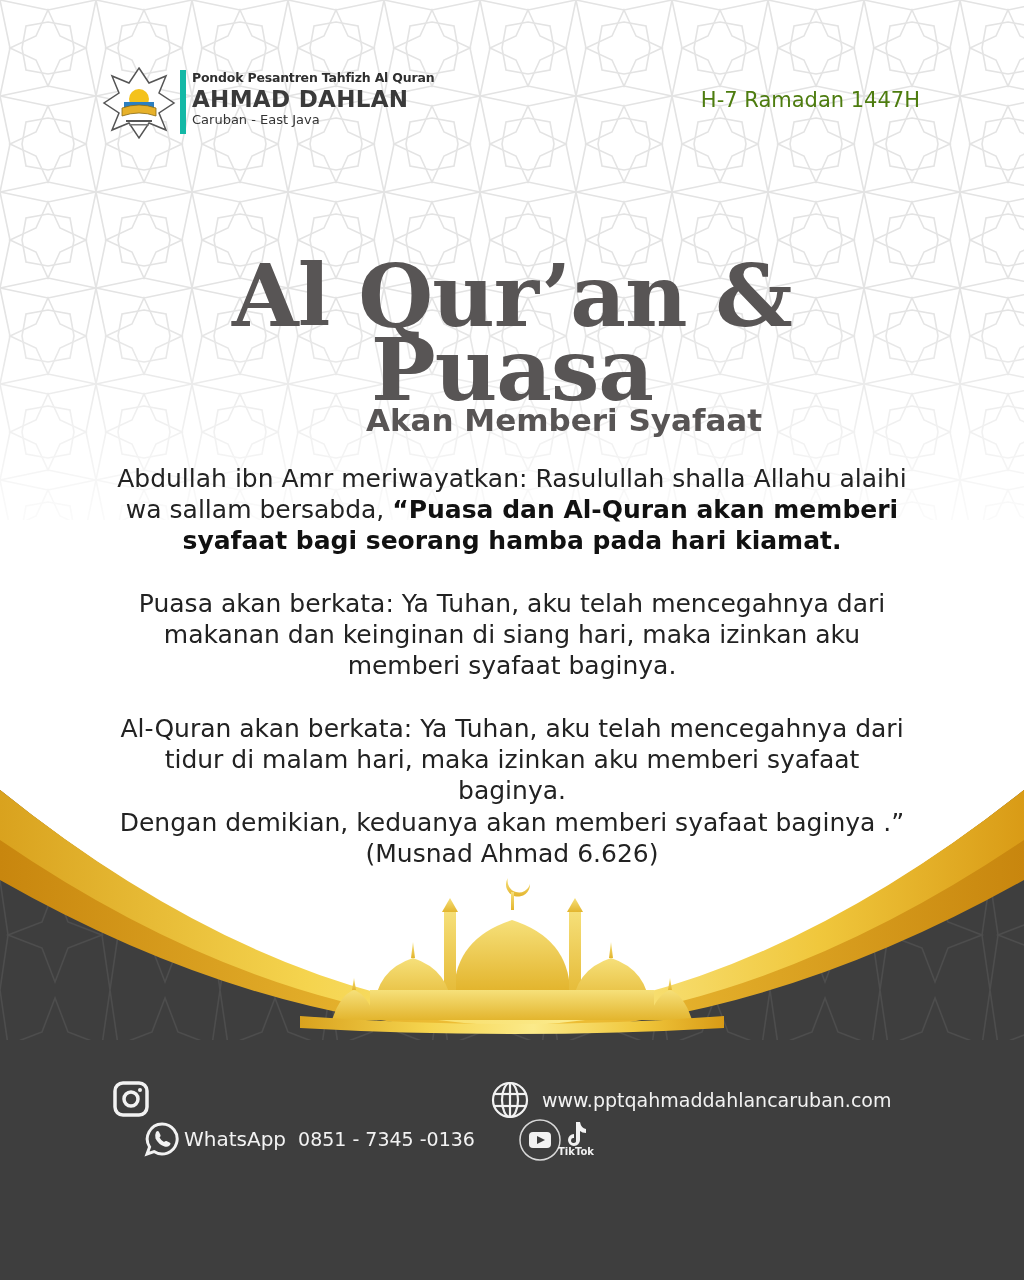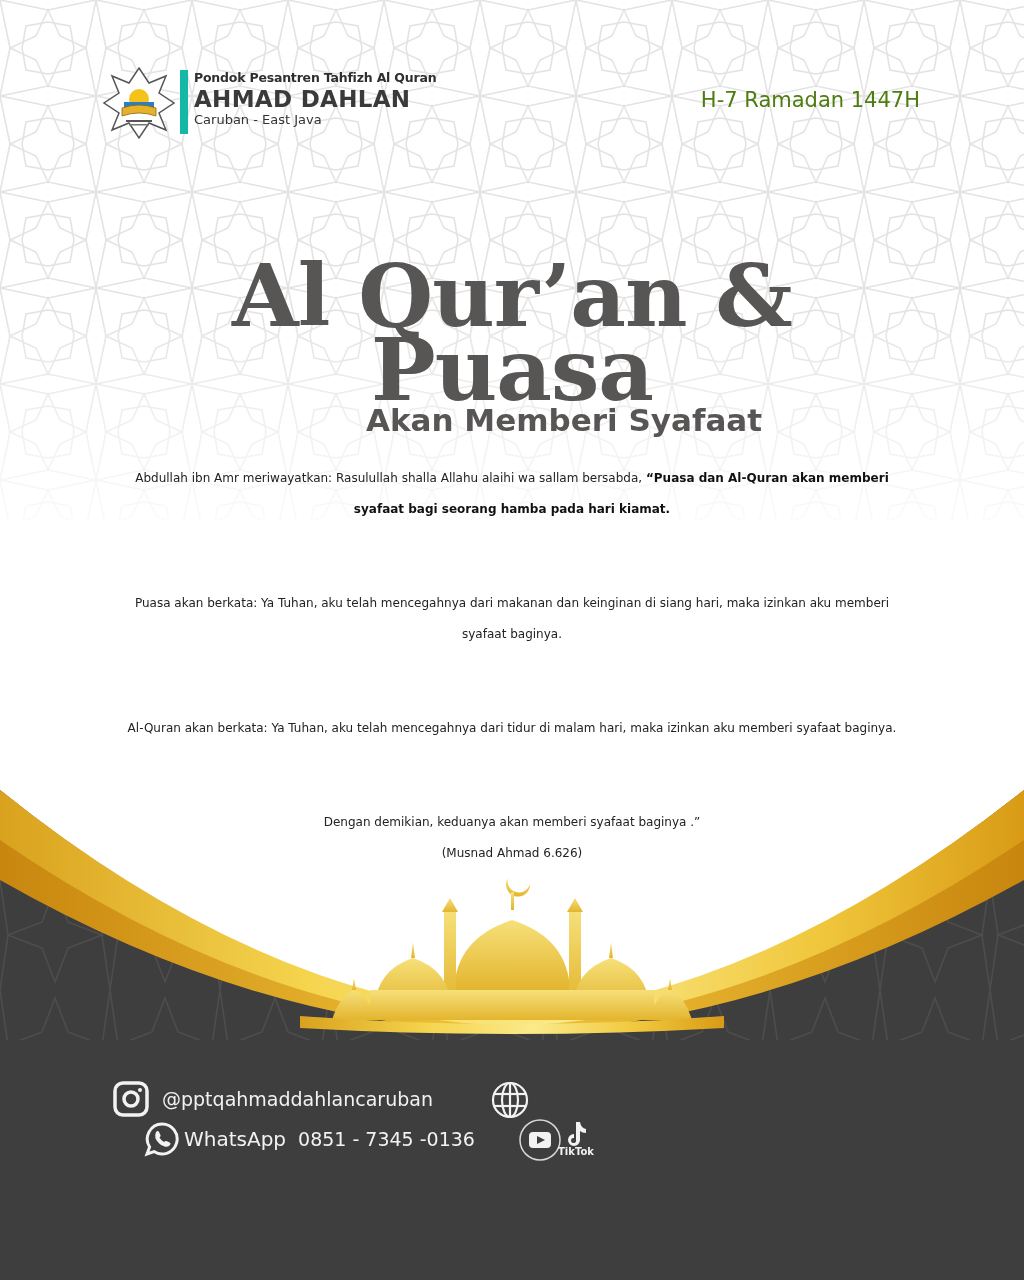--- a/index.html
+++ b/index.html
@@ -2,33 +2,33 @@
 <html><head>
 <meta charset="utf-8">
 <style>
   html, body { margin: 0; padding: 0; }
   body { width: 1024px; height: 1280px; position: relative; overflow: hidden; background: #ffffff; font-family: "DejaVu Sans", sans-serif; }
   .pattern-top { position: absolute; left: 0; top: 0; width: 1024px; height: 520px; }
   .fade { position: absolute; left: 0; top: 0; width: 1024px; height: 560px; background: linear-gradient(to bottom, rgba(255,255,255,0) 0%, rgba(255,255,255,0) 55%, rgba(255,255,255,1) 100%); }
   .bottom-art { position: absolute; left: 0; top: 770px; width: 1024px; height: 510px; }
 
   .logo { position: absolute; left: 102px; top: 66px; width: 74px; height: 74px; }
-  .brand { position: absolute; left: 180px; top: 70px; border-left: 8px solid #14b8a6; padding-left: 6px; height: 64px; }
+  .brand { position: absolute; left: 180px; top: 70px; border-left: 6px solid #14b8a6; padding-left: 6px; height: 64px; }
   .brand-sub { font-family: "DejaVu Sans", sans-serif; font-weight: bold; font-size: 12.5px; color: #2f2f2f; line-height: 16px; letter-spacing: -0.2px; }
   .brand-name { font-family: "DejaVu Sans", sans-serif; font-weight: bold; font-size: 23px; color: #3a3a3a; line-height: 26px; letter-spacing: 0.3px; }
   .brand-loc { font-family: "DejaVu Sans", sans-serif; font-size: 13px; color: #333; line-height: 16px; }
 
   .date-tag { position: absolute; right: 104px; top: 88px; font-family: "DejaVu Sans", sans-serif; font-size: 21px; color: #4d7c0f; }
 
   .title { position: absolute; left: 0; width: 1024px; text-align: center; font-family: "DejaVu Serif", serif; font-weight: bold; color: #585555; font-size: 86px; line-height: 96px; letter-spacing: -1px; }
   .title.l1 { top: 208px; margin-top: 40px; }
   .title.l2 { top: 322px; }
   .subtitle { position: absolute; left: 12px; width: 1024px; top: 402px; text-align: center; font-family: "DejaVu Sans", sans-serif; font-weight: bold; font-size: 31px; color: #585555; padding-left: 40px; }
 
-  .body-text { position: absolute; left: 112px; width: 800px; text-align: center; font-family: "DejaVu Sans", sans-serif; font-size: 12px; line-height: 31px; color: #222; }
+  .body-text { position: absolute; left: 112px; width: 800px; text-align: center; font-family: "DejaVu Sans", sans-serif; font-size: 25px; line-height: 31px; color: #222; }
   .body-text b { font-weight: bold; color: #111; }
   .p1 { top: 463px; }
   .p2 { top: 588px; }
   .p3 { top: 713px; }
   .p4 { top: 807px; }
 
   .contacts { position: absolute; left: 0; top: 1075px; width: 1024px; color: #f2f2f2; font-family: "DejaVu Sans", sans-serif; }
   .ci { position: absolute; display: flex; align-items: center; font-size: 19px; white-space: nowrap; }
   .ci svg { display: block; }
   .wa-label { font-weight: normal; font-size: 20px; margin-right: 12px; margin-left: 4px; }
@@ -147,35 +147,35 @@
 
 <div class="contacts">
   <div class="ci" style="left:112px; top:5px;">
     <span>
       <svg width="38" height="38" viewBox="0 0 38 38">
           <rect x="3" y="3" width="32" height="32" rx="8" fill="none" stroke="#f2f2f2" stroke-width="3.5"></rect>
           <circle cx="19" cy="19" r="7" fill="none" stroke="#f2f2f2" stroke-width="3.5"></circle>
           <circle cx="28" cy="10" r="2" fill="#f2f2f2"></circle>
         </svg>
     </span>
-    <span style="margin-left:12px;">@pptqahmaddahlancaruban</span>
   </div>
 
   <div class="ci" style="left:490px; top:5px;">
     <span>
       <svg width="40" height="40" viewBox="0 0 40 40">
           <g fill="none" stroke="#f2f2f2" stroke-width="2.2">
             <circle cx="20" cy="20" r="17"></circle>
             <ellipse cx="20" cy="20" rx="8" ry="17"></ellipse>
             <line x1="20" y1="3" x2="20" y2="37"></line>
             <line x1="4" y1="14" x2="36" y2="14"></line>
             <line x1="4" y1="26" x2="36" y2="26"></line>
           </g>
         </svg>
     </span>
+    <span style="margin-left:12px;">www.pptqahmaddahlancaruban.com</span>
   </div>
 
   <div class="ci" style="left:144px; top:46px;">
     <span>
       <svg width="36" height="36" viewBox="0 0 36 36">
           <path d="M18,3 a15,15 0 1 1 -8,27.6 L3,33 L5.6,26 A15,15 0 0 1 18,3 Z" fill="none" stroke="#f2f2f2" stroke-width="3"></path>
           <path d="M12,11 q2,-2 3,0 l1.5,3 q0.5,1 -1,2.5 q1.5,3 4.5,4.5 q1.5,-1.5 2.5,-1 l3,1.5 q2,1 0,3 q-2,2 -5,1 q-6,-2 -9,-8 q-1,-3 0.5,-6.5 Z" fill="#f2f2f2"></path>
         </svg>
     </span>
     <span class="wa-label">WhatsApp</span>

